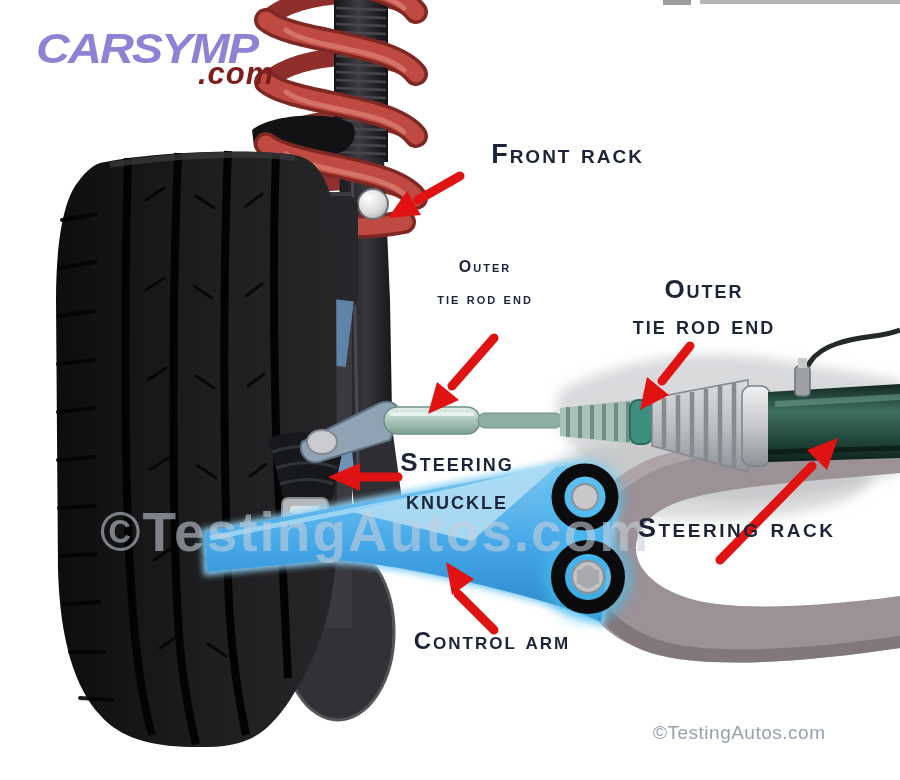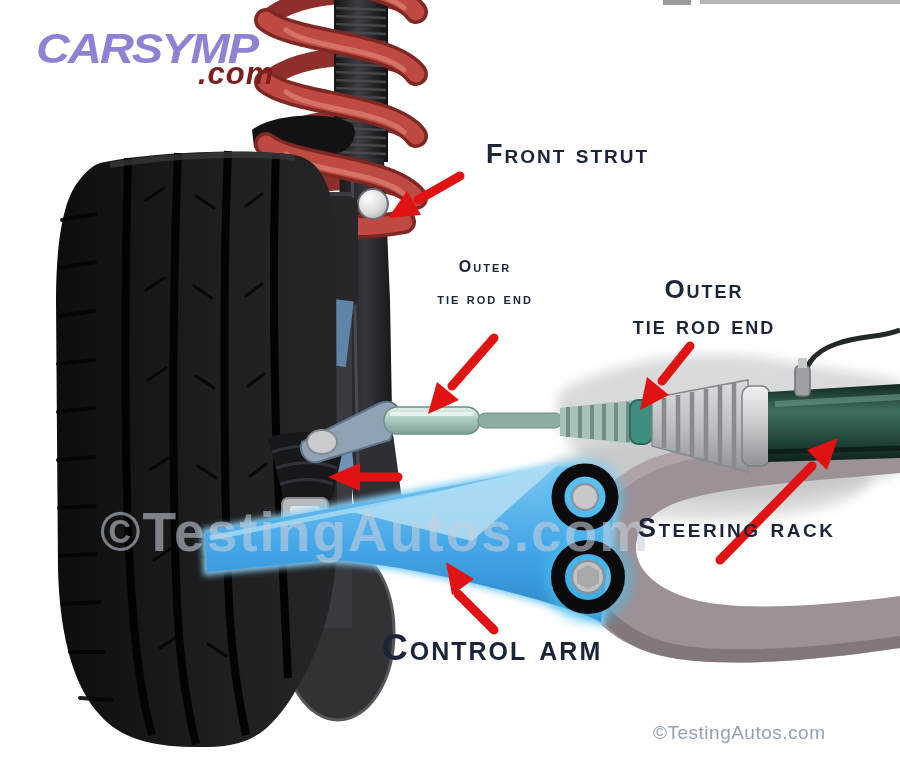--- a/index.html
+++ b/index.html
@@ -7,21 +7,21 @@
          font-family:"Liberation Sans",sans-serif;}
   #stage svg{position:absolute;left:0;top:0;z-index:1;}
   .label{position:absolute;z-index:3;color:#1b2438;font-weight:700;
          font-variant:small-caps;text-align:center;white-space:nowrap;
          font-family:"Liberation Sans",sans-serif;}
   .lbl-front-strut{left:450px;top:139px;width:235px;font-size:27px;letter-spacing:2px;}
   .lbl-outer{left:370px;top:251px;width:230px;font-size:16px;letter-spacing:2px;line-height:32px;}
   .lbl-inner{left:593px;top:271px;width:222px;font-size:26px;letter-spacing:2px;line-height:36px;}
   .lbl-knuckle{left:367px;top:443px;width:180px;font-size:26px;letter-spacing:2px;line-height:38px;}
   .lbl-rack{left:638px;top:513px;width:280px;font-size:27px;letter-spacing:2.5px;text-align:left;}
-  .lbl-control{left:367px;top:627px;width:250px;font-size:36px;letter-spacing:2px;}
+  .lbl-control{left:367px;top:627px;width:250px;font-size:24px;letter-spacing:2px;}
   .watermark-center{position:absolute;left:100px;top:500px;z-index:2;
       font-size:55px;font-weight:700;letter-spacing:2px;white-space:nowrap;
       color:rgba(200,207,218,0.58);font-family:"Liberation Sans",sans-serif;}
   .credit{position:absolute;left:653px;top:722px;z-index:3;font-size:19px;
       color:#97a1af;letter-spacing:0.5px;font-family:"Liberation Sans",sans-serif;}
   .logo{position:absolute;left:36px;top:20px;z-index:4;width:290px;height:80px;}
   .logo .brand{position:absolute;left:0;top:0;font-size:47px;font-weight:700;font-style:italic;
       color:#8d82d3;letter-spacing:-2px;transform:scaleY(0.92);
       font-family:"Liberation Sans",sans-serif;}
   .logo .tld{position:absolute;left:162px;top:36px;font-size:31px;font-weight:700;font-style:italic;
@@ -324,32 +324,36 @@
     </g>
     <g>
       <line x1="494" y1="630" x2="458" y2="594" stroke="#e01212" stroke-width="9"></line>
       <polygon points="446,562 474,579 452,595" fill="#e01212"></polygon>
     </g>
   </g>
 </svg>
 
   <div class="watermark-center">©TestingAutos.com</div>
 
-  <div class="label lbl-front-strut">Front strut</div>
+  <div class="label lbl-front-strut">Front rack</div>
 
   <div class="label lbl-outer">
     <div>Outer</div>
     <div>tie rod end</div>
   </div>
 
   <div class="label lbl-inner">
     <div>Outer</div>
     <div>tie rod end</div>
   </div>
 
+  <div class="label lbl-knuckle">
+    <div>Steering</div>
+    <div>knuckle</div>
+  </div>
 
   <div class="label lbl-rack">Steering rack</div>
 
   <div class="label lbl-control">Control arm</div>
 
   <div class="credit">©TestingAutos.com</div>
 
   <div class="logo">
     <span class="brand">CARSYMP</span>
     <span class="tld">.com</span>

